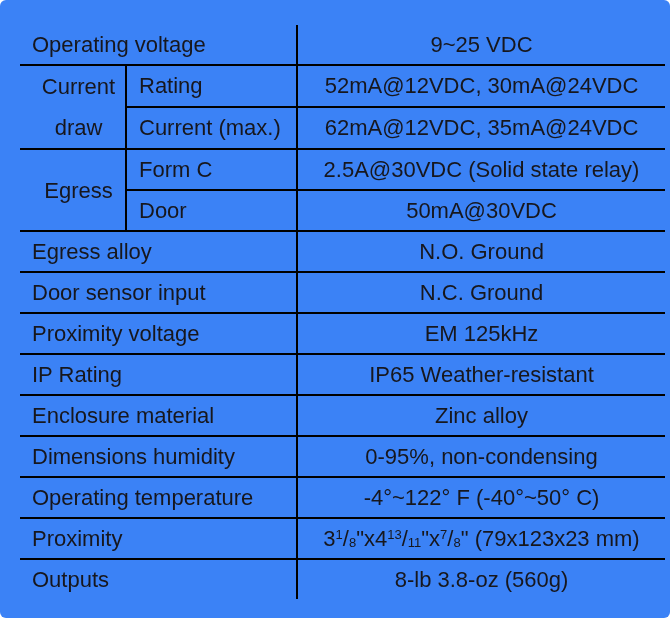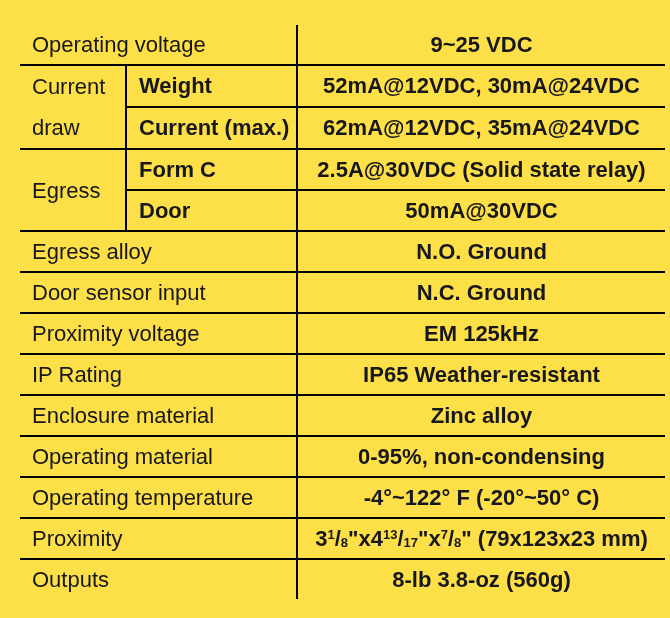--- a/index.html
+++ b/index.html
@@ -4,24 +4,25 @@
 <style>
   html, body {
     margin: 0;
     padding: 0;
     background: #ffffff;
   }
   .page {
     position: relative;
     width: 670px;
     height: 618px;
-    background: #fde047;
+    background: #3b82f6;
     font-family: "Liberation Sans", sans-serif;
     color: #17171d;
     overflow: hidden;
+    border-radius: 6px;
   }
   table.spec-table {
     position: absolute;
     left: 20px;
     top: 25px;
     width: 645px;
     border-collapse: collapse;
     table-layout: fixed;
     font-size: 22px;
   }
@@ -34,31 +35,30 @@
     white-space: nowrap;
   }
   .spec-table tr:last-child td {
     border-bottom: none;
   }
   td.lbl {
     text-align: left;
     padding-left: 12px;
   }
   td.group {
-    text-align: left;
+    text-align: center;
     padding-left: 12px;
     white-space: normal;
     line-height: 41px;
   }
   td.val {
     text-align: center;
   }
   td.vline {
     border-left: 2px solid #000000;
-    font-weight: bold;
   }
   .sup {
     font-size: 13px;
     vertical-align: 7px;
   }
   .sub {
     font-size: 13px;
     vertical-align: -1px;
   }
 </style>
@@ -74,21 +74,21 @@
     </colgroup>
 
     <tbody>
         <tr>
       <td colspan="2" class="lbl">Operating voltage</td>
       <td class="val vline">9~25 VDC</td>
     </tr>
 
     <tr>
       <td rowspan="2" class="group">Current draw</td>
-      <td class="lbl vline">Weight</td>
+      <td class="lbl vline">Rating</td>
       <td class="val vline">52mA@12VDC, 30mA@24VDC</td>
     </tr>
     <tr>
       <td class="lbl vline">Current (max.)</td>
       <td class="val vline">62mA@12VDC, 35mA@24VDC</td>
     </tr>
 
     <tr>
       <td rowspan="2" class="group">Egress</td>
       <td class="lbl vline">Form C</td>
@@ -118,32 +118,32 @@
       <td colspan="2" class="lbl">IP Rating</td>
       <td class="val vline">IP65 Weather-resistant</td>
     </tr>
 
     <tr>
       <td colspan="2" class="lbl">Enclosure material</td>
       <td class="val vline">Zinc alloy</td>
     </tr>
 
     <tr>
-      <td colspan="2" class="lbl">Operating material</td>
+      <td colspan="2" class="lbl">Dimensions humidity</td>
       <td class="val vline">0-95%, non-condensing</td>
     </tr>
 
     <tr>
       <td colspan="2" class="lbl">Operating temperature</td>
-      <td class="val vline">-4°~122° F (-20°~50° C)</td>
+      <td class="val vline">-4°~122° F (-40°~50° C)</td>
     </tr>
 
     <tr>
       <td colspan="2" class="lbl">Proximity</td>
-      <td class="val vline"><span>3</span><span class="sup">1</span><span>/</span><span class="sub">8</span><span>"x4</span><span class="sup">13</span><span>/</span><span class="sub">17</span><span>"x</span><span class="sup">7</span><span>/</span><span class="sub">8</span><span>" (79x123x23 mm)</span></td>
+      <td class="val vline"><span>3</span><span class="sup">1</span><span>/</span><span class="sub">8</span><span>"x4</span><span class="sup">13</span><span>/</span><span class="sub">11</span><span>"x</span><span class="sup">7</span><span>/</span><span class="sub">8</span><span>" (79x123x23 mm)</span></td>
     </tr>
 
     <tr>
       <td colspan="2" class="lbl">Outputs</td>
       <td class="val vline">8-lb 3.8-oz (560g)</td>
     </tr>
   </tbody>
     </table>
 </div>
 

